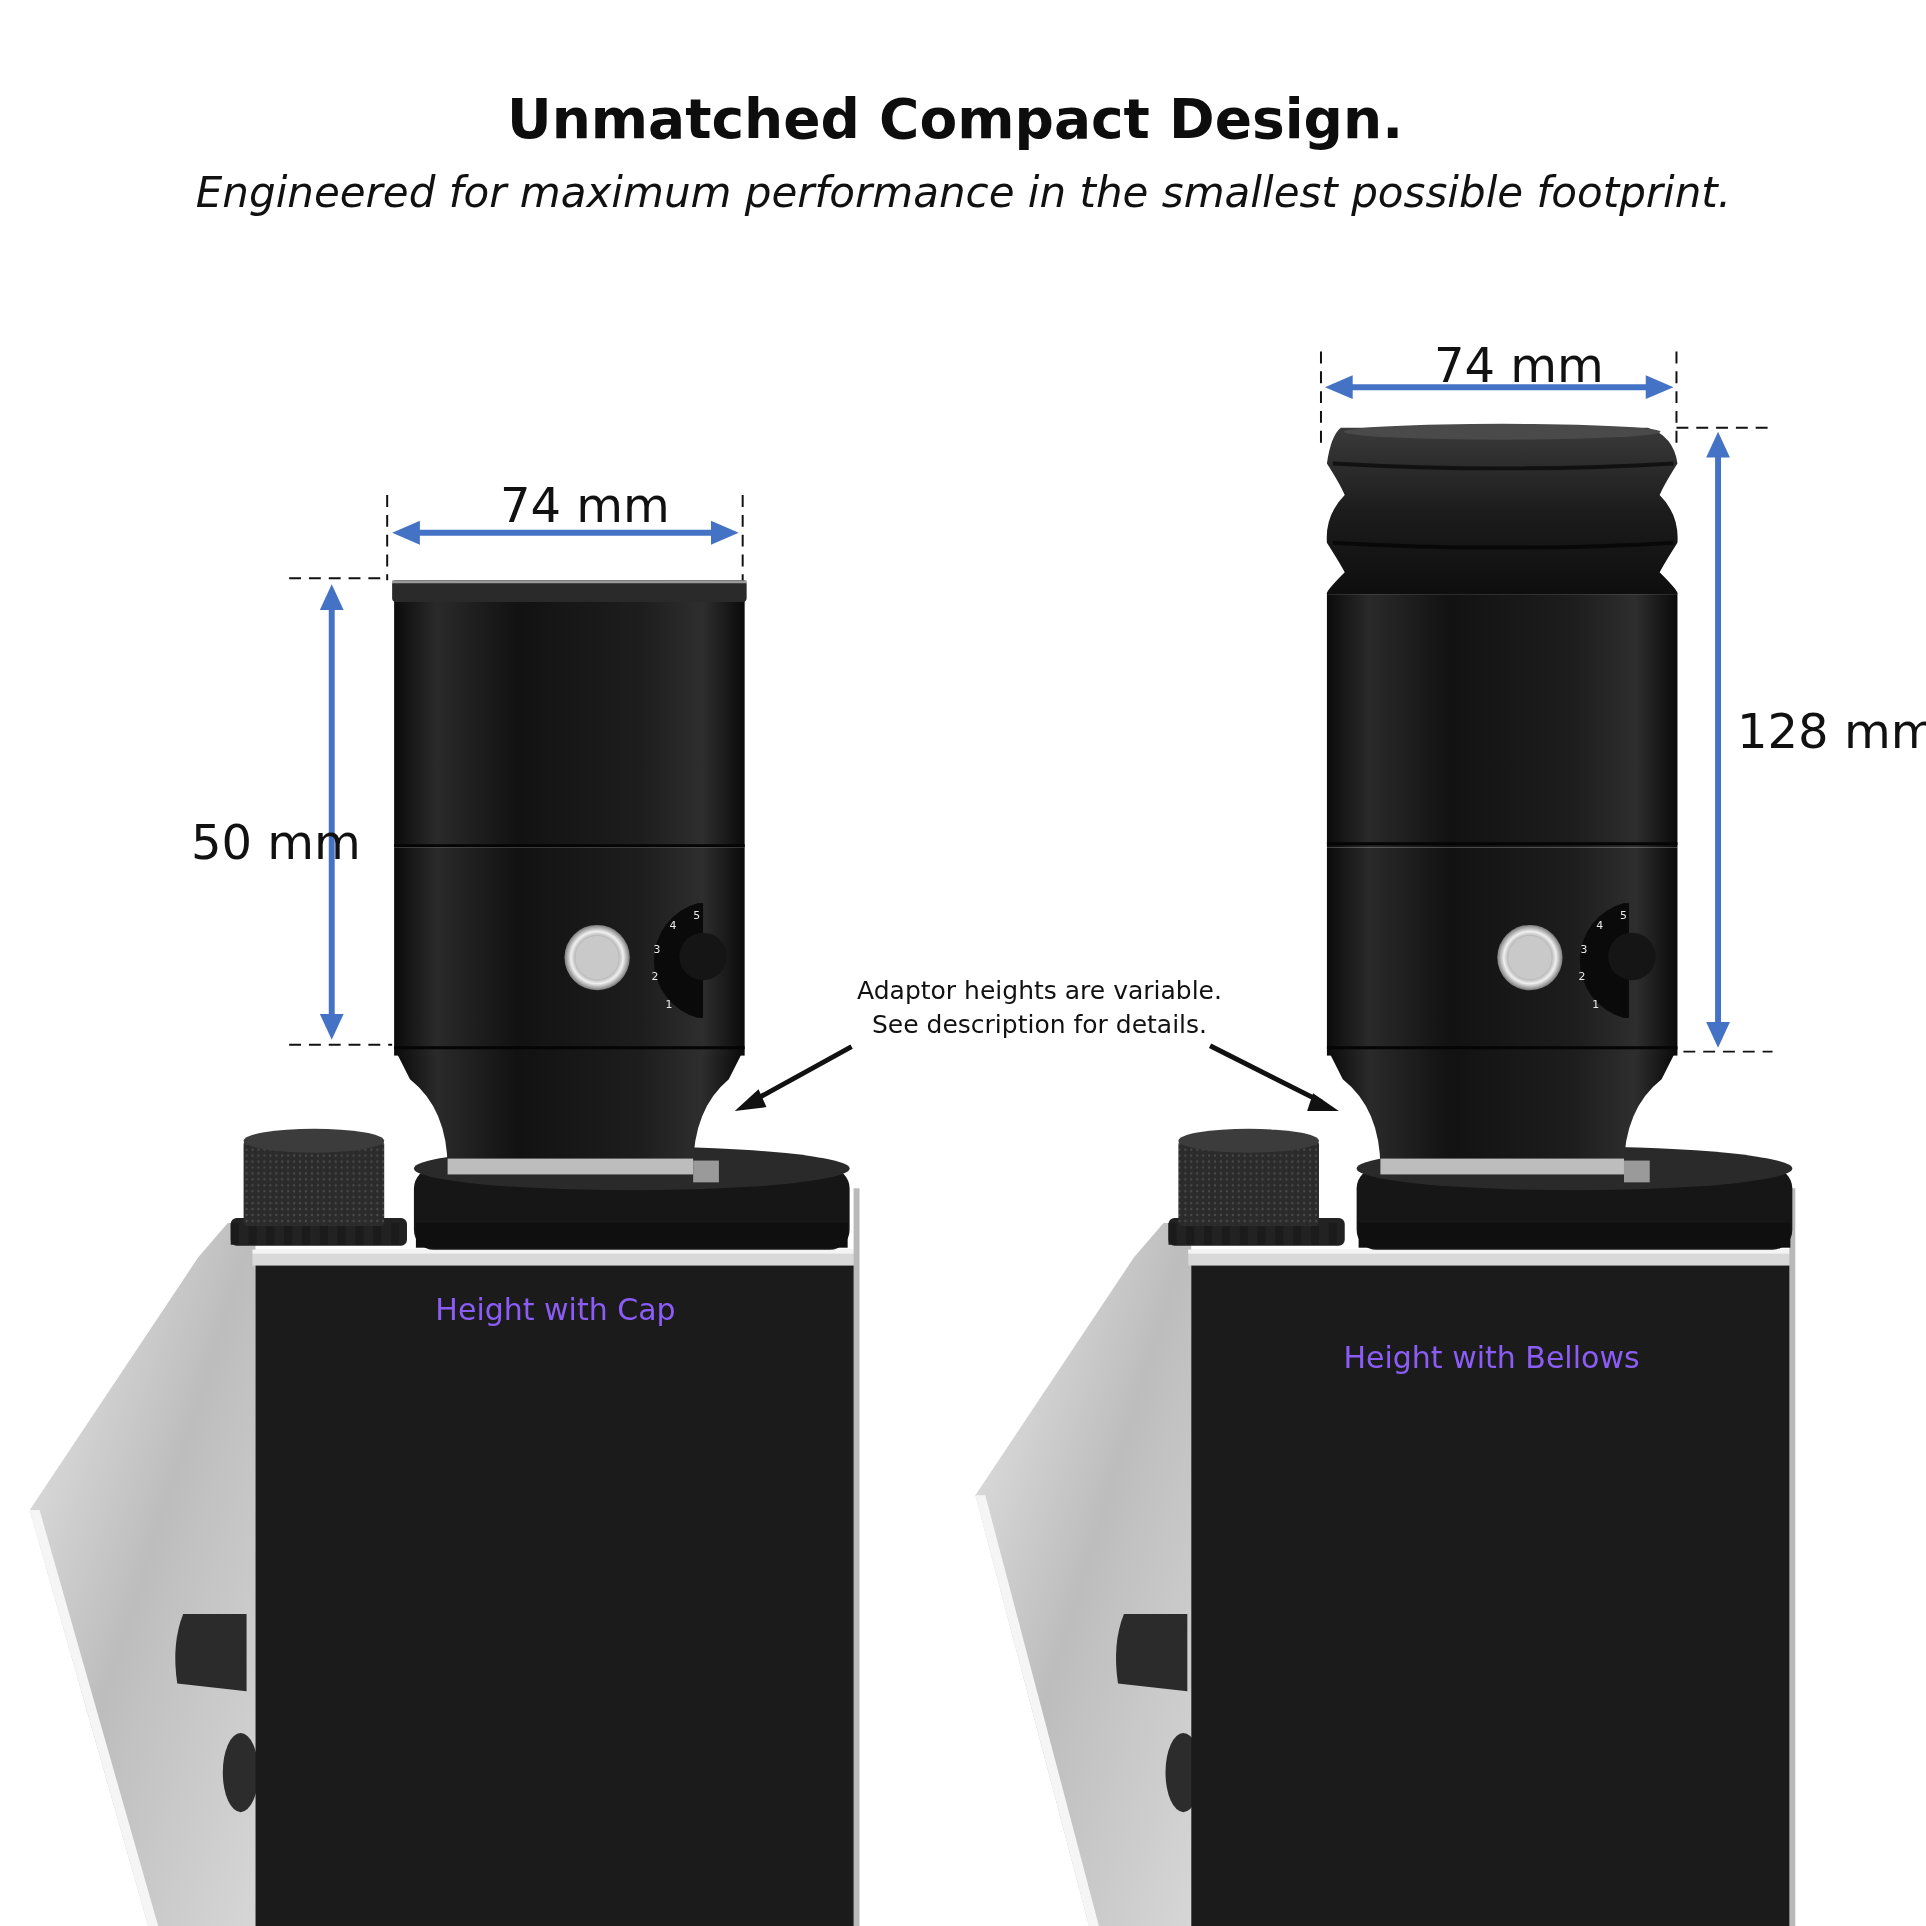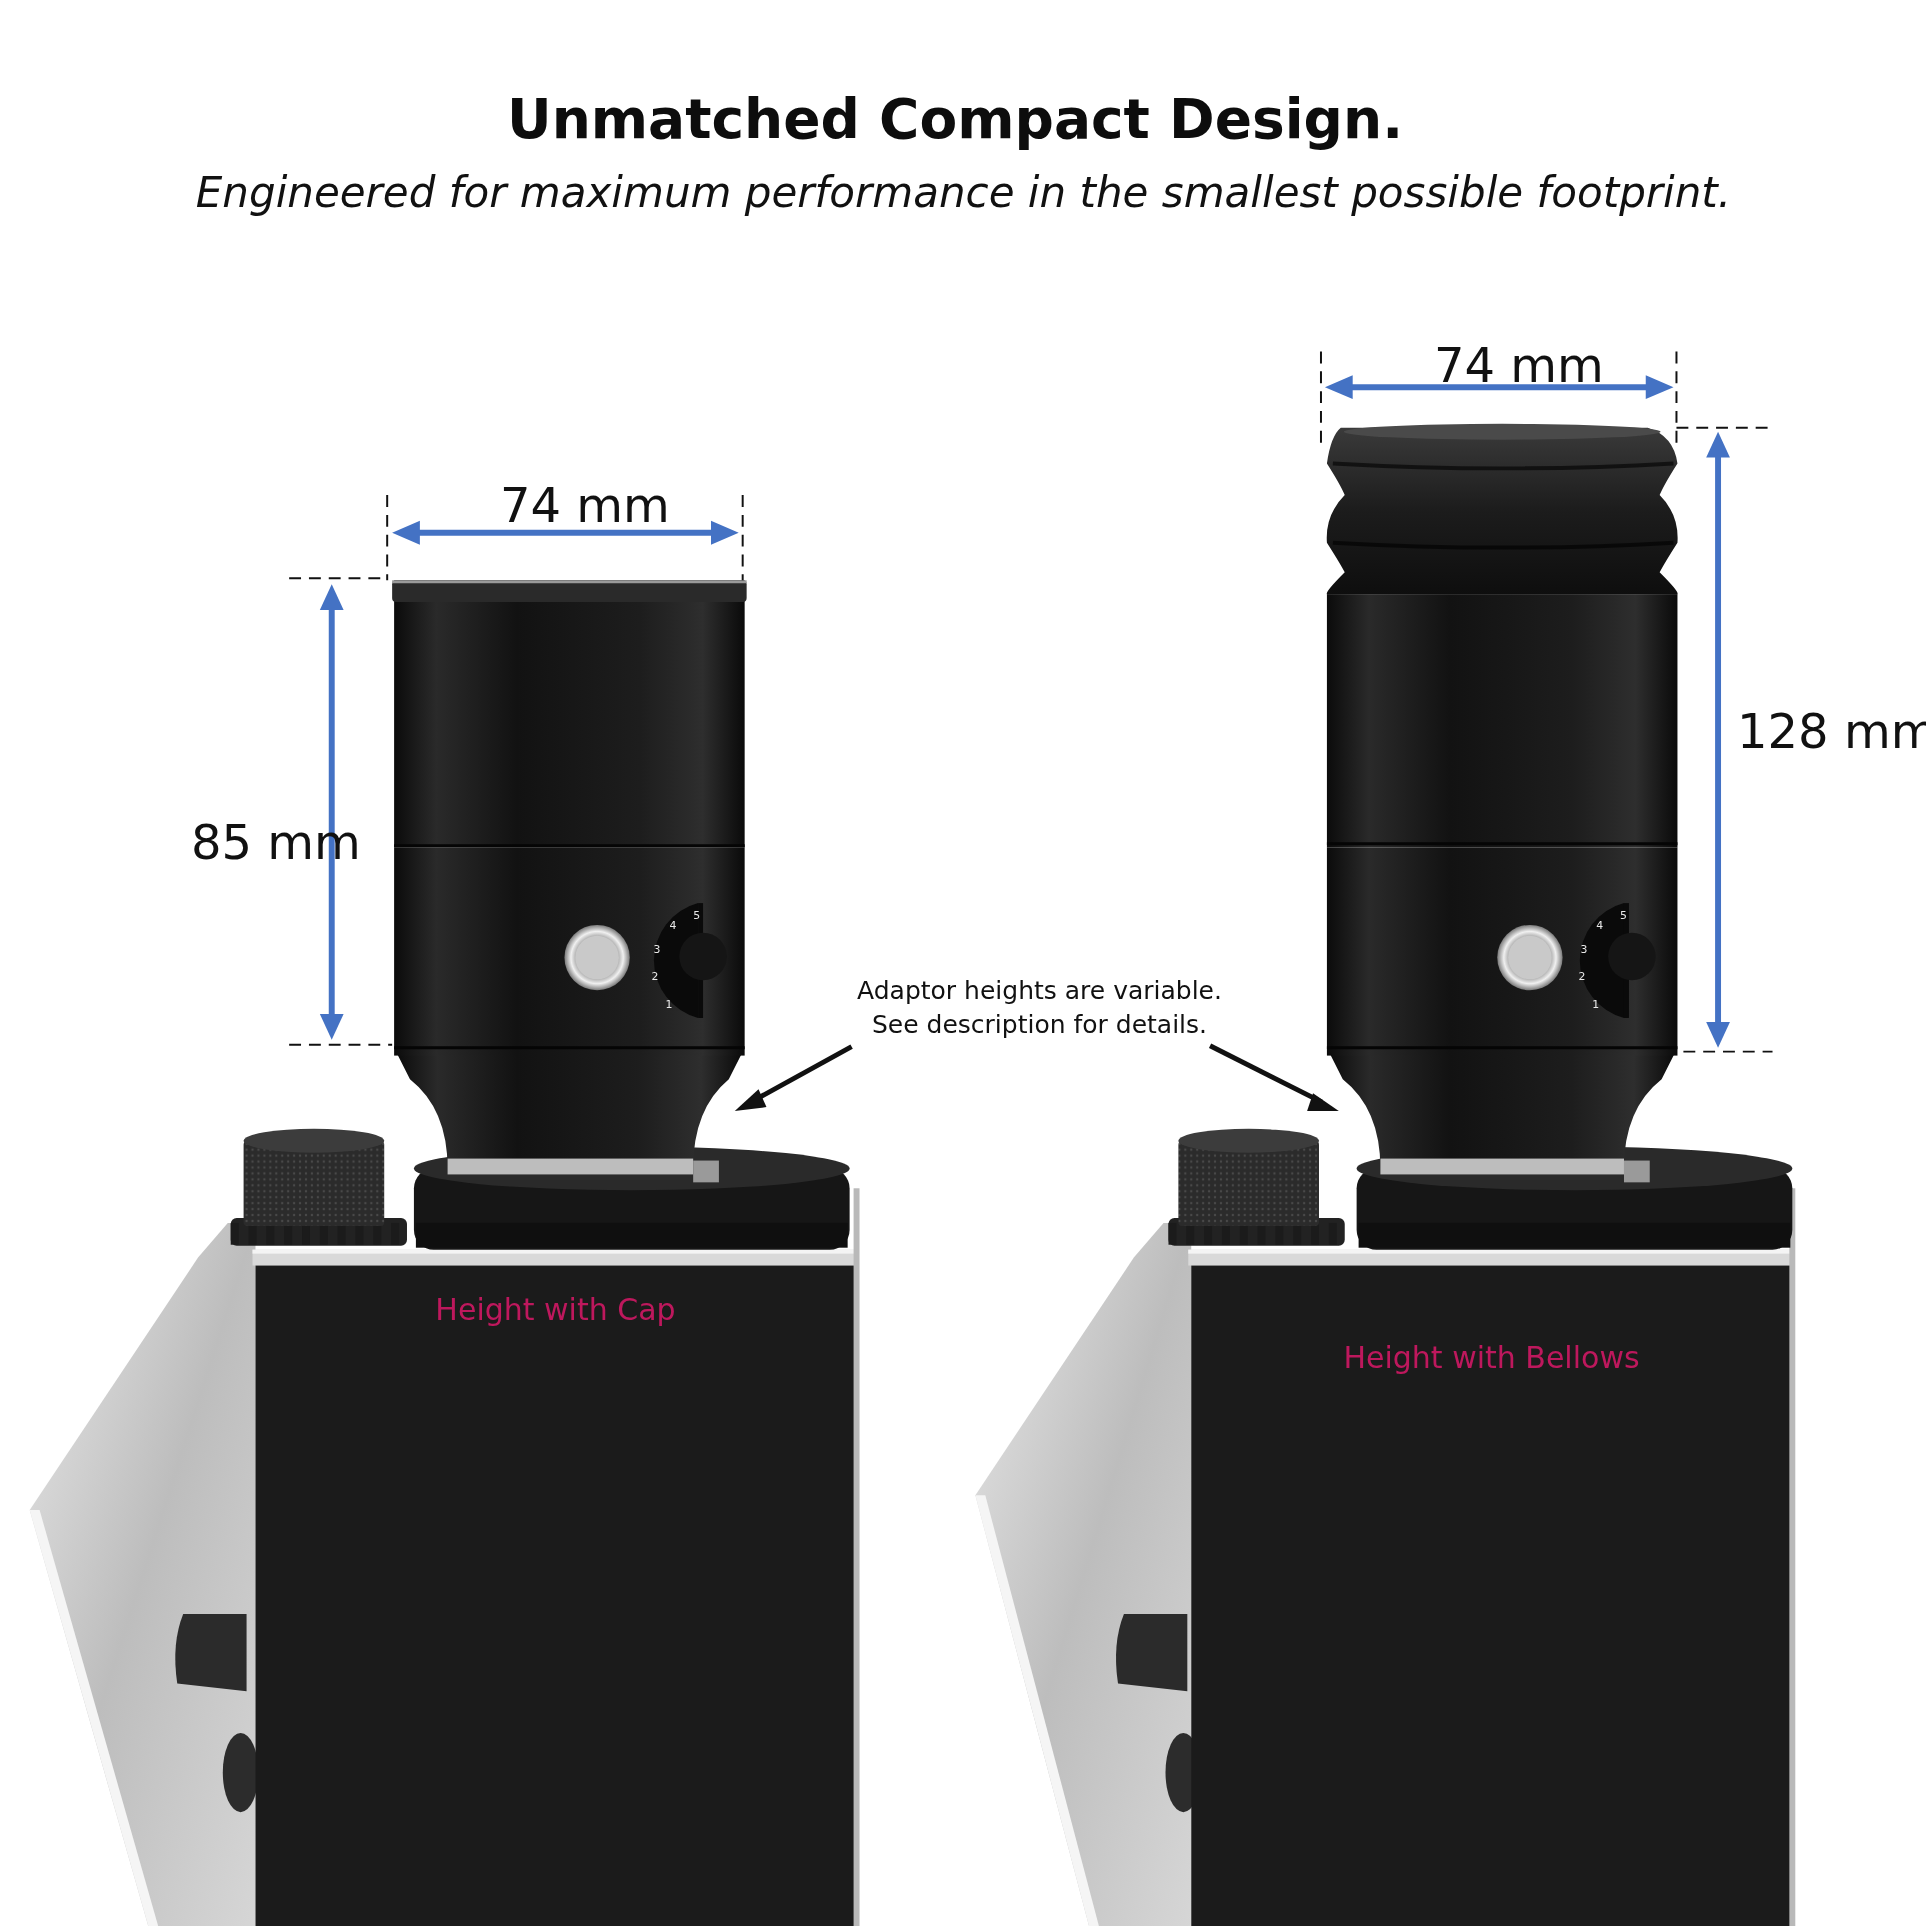--- a/index.html
+++ b/index.html
@@ -8,21 +8,21 @@
   .abs { position: absolute; }
   .title { left: 0; width: 1910px; top: 87px; text-align: center;
            font-family: "DejaVu Sans", sans-serif; font-weight: bold; font-size: 55px;
            letter-spacing: 0px; color: #0d0d0d; }
   .subtitle { left: 0; width: 1927px; top: 168px; text-align: center;
               font-family: "DejaVu Sans", sans-serif; font-size: 42px; color: #111;
               font-weight: normal; letter-spacing: 0px; font-style: italic; }
   .dim { font-family: "DejaVu Sans", sans-serif; font-size: 48px; color: #111; white-space: nowrap; }
   .note { font-family: "DejaVu Sans", sans-serif; font-size: 25px; color: #111;
           text-align: center; line-height: 34px; white-space: nowrap; }
-  .base-label { font-family: "DejaVu Sans", sans-serif; font-size: 30px; color: #be185d;
+  .base-label { font-family: "DejaVu Sans", sans-serif; font-size: 30px; color: #8b5cf6;
                 text-align: center; white-space: nowrap; }
   svg.art { position: absolute; left: 0; top: 0; }
 </style>
 </head>
 <body>
 
 <svg class="art" width="1927" height="1927" viewBox="0 0 1946 1946">
   <defs>
     <linearGradient id="cyl" x1="0" x2="1" y1="0" y2="0">
       <stop offset="0" stop-color="#0b0b0b"></stop>
@@ -209,21 +209,21 @@
     <polygon points="742,1122 766,1100 774,1118" stroke="none"></polygon>
     <line x1="1222" y1="1056" x2="1335" y2="1113"></line>
     <polygon points="1352,1122 1326,1104 1320,1122" stroke="none"></polygon>
   </g>
 </svg>
 
 <div class="abs title">Unmatched Compact Design.</div>
 <div class="abs subtitle">Engineered for maximum performance in the smallest possible footprint.</div>
 
 <div class="abs dim" style="left:500px; top:477px;">74 mm</div>
-<div class="abs dim" style="left:191px; top:814px;">85 mm</div>
+<div class="abs dim" style="left:191px; top:814px;">50 mm</div>
 
 <div class="abs dim" style="left:1434px; top:337px;">74 mm</div>
 <div class="abs dim" style="left:1737px; top:703px;">128 mm</div>
 
 <div class="abs note" style="left:782px; width:515px; top:974px;">
   <div>Adaptor heights are variable.</div>
   <div>See description for details.</div>
 </div>
 
 <div class="abs base-label" style="left:255px; width:601px; top:1292px;">Height with Cap</div>

